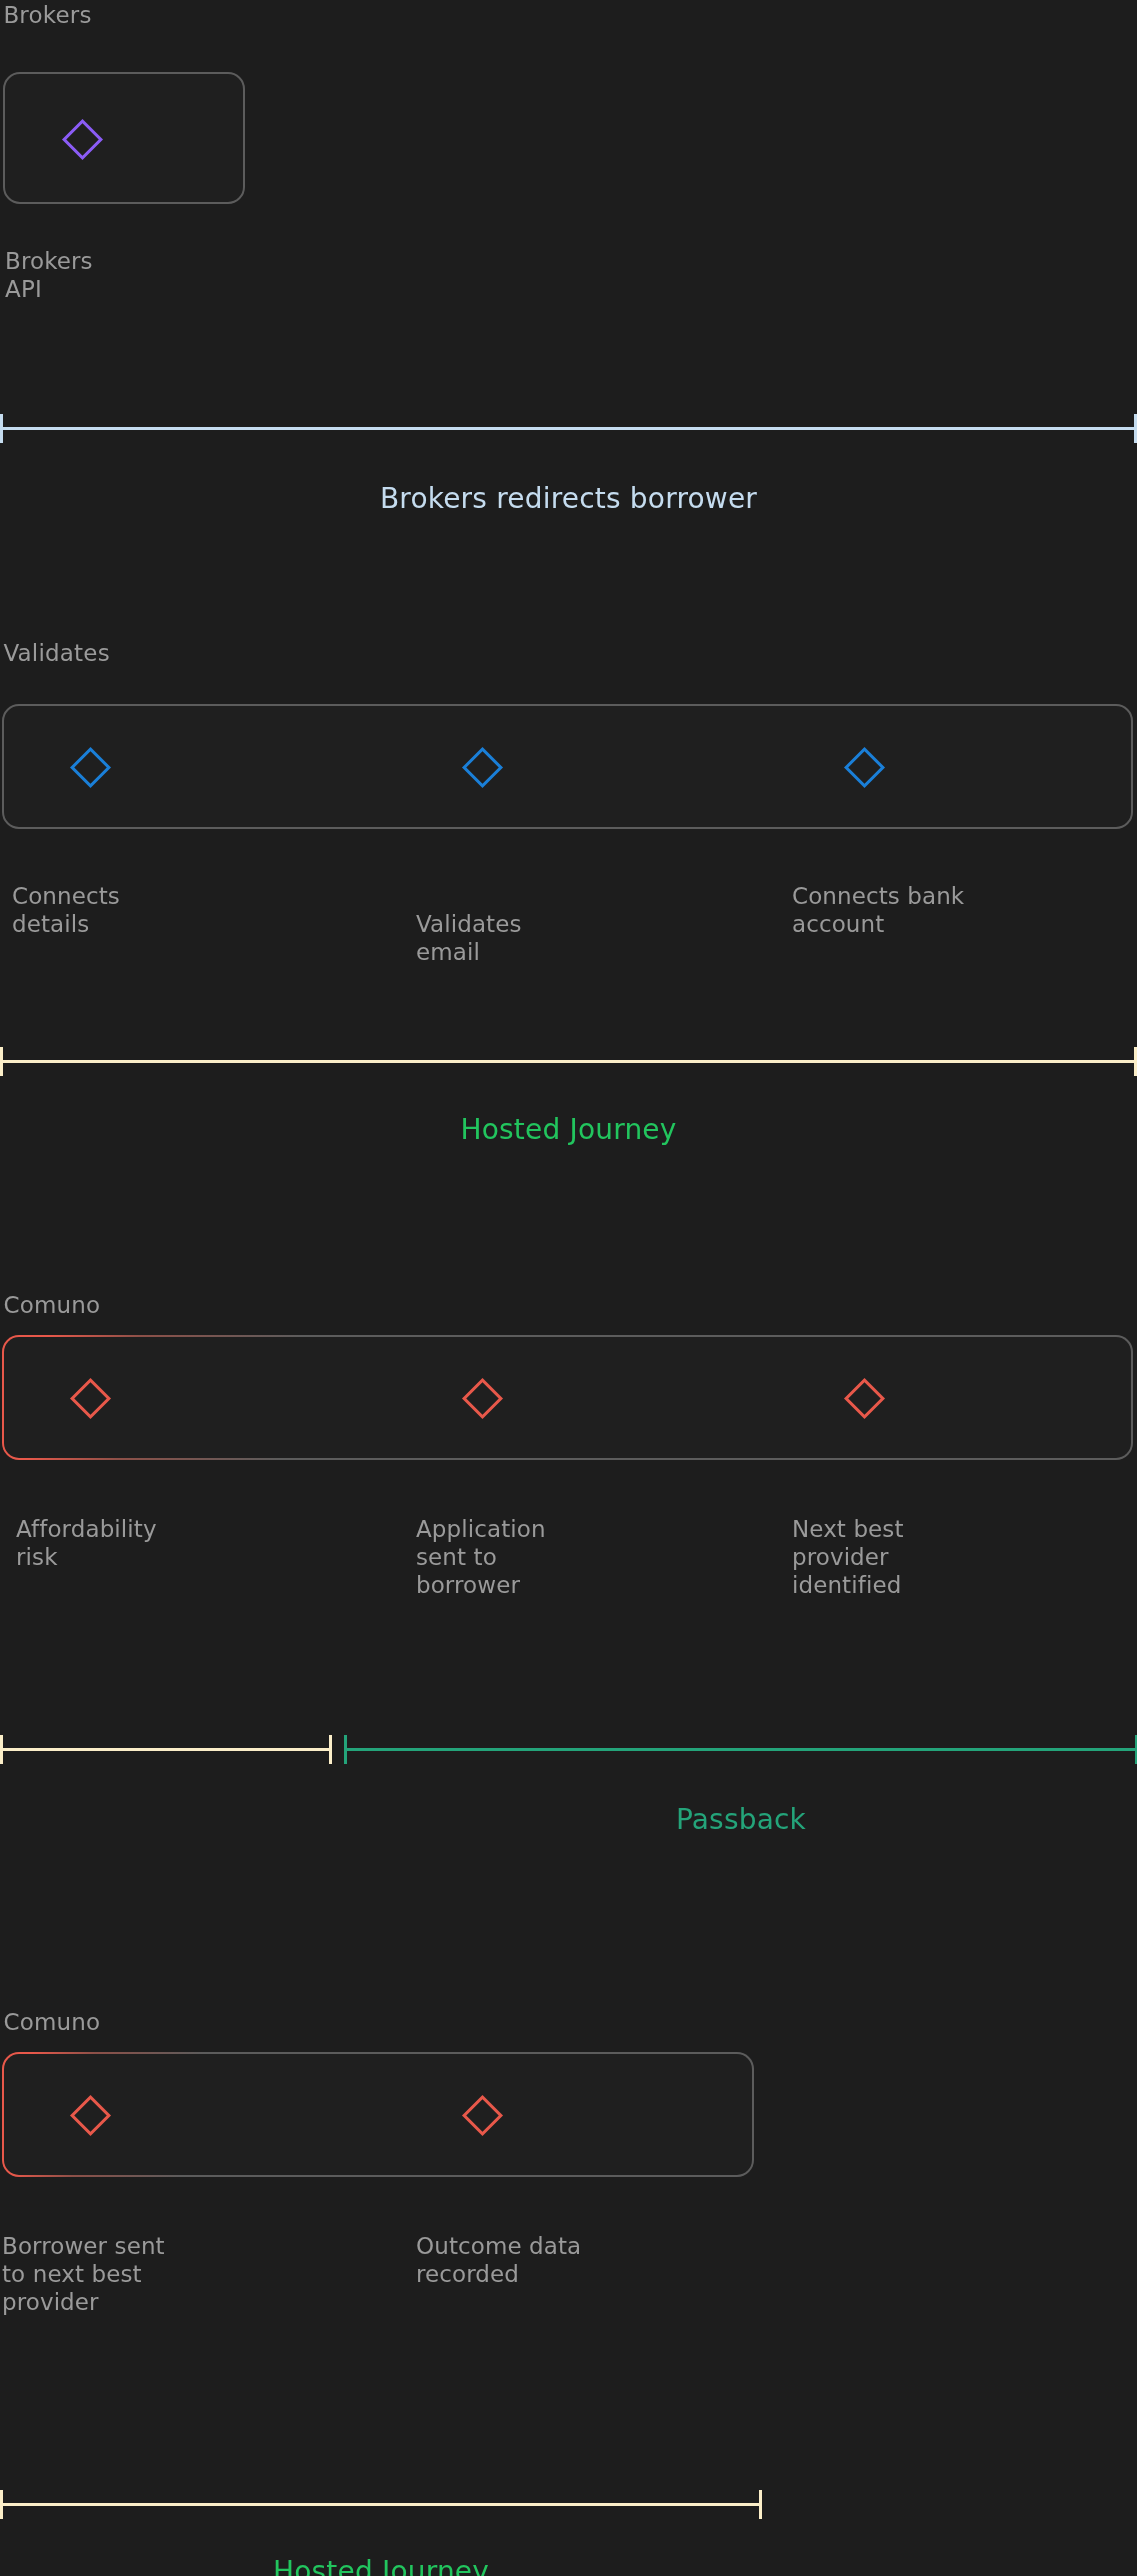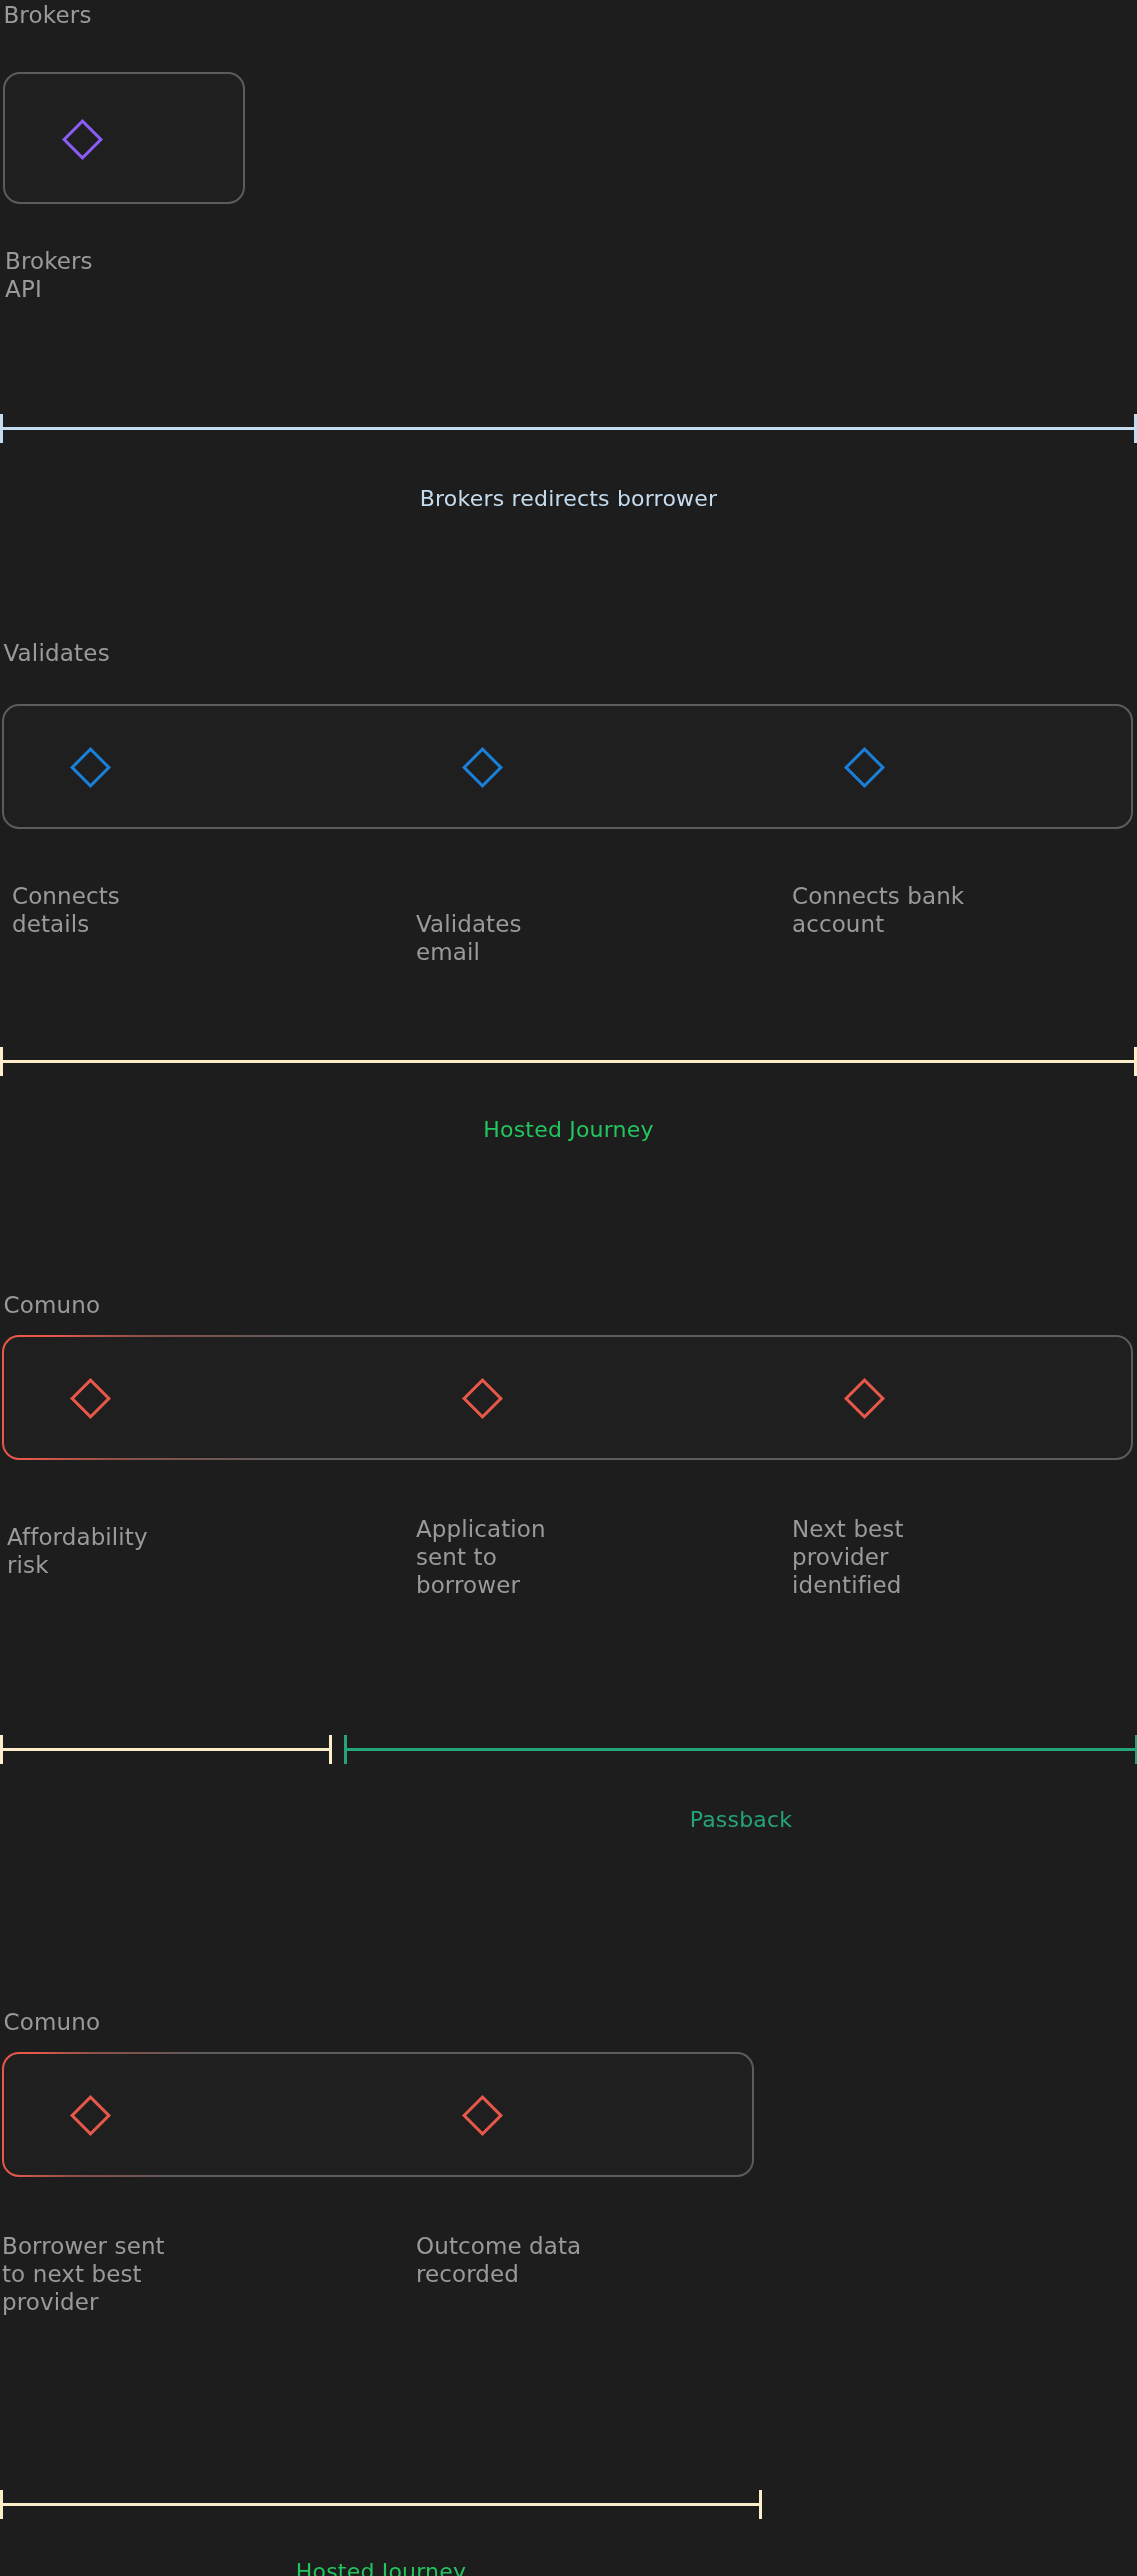--- a/index.html
+++ b/index.html
@@ -72,21 +72,21 @@
   .rail-cap {
     width: 3.4px;
     height: 29px;
     position: absolute;
     top: -12.7px;
   }
   .rail-cap.left  { left: 0; }
   .rail-cap.right { right: 0; }
 
   .rail-label {
-    font-size: 22px;
+    font-size: 28px;
     line-height: 25.4px;
     white-space: nowrap;
     letter-spacing: 0.2px;
   }
 
   .c-blue  { background: #c5dcef; }
   .t-blue  { color: #c5dcef; }
   .c-cream { background: #fbeec8; }
   .t-cream { color: #22c55e; }
   .c-green { background: #24a47a; }
@@ -136,21 +136,21 @@
 <div class="abs rail-label t-cream" style="left:0px; top:1117px; width:1137px; text-align:center;">Hosted Journey</div>
 
 <div class="abs lane-title" style="left:3.4px; top:1293px;">Comuno</div>
 
 <div class="abs lane-box accent" style="left:1.7px; top:1335px; width:1131px; height:125px;">
   <div class="abs diamond coral" style="left:72px;  top:47px;"></div>
   <div class="abs diamond coral" style="left:464px; top:47px;"></div>
   <div class="abs diamond coral" style="left:846px;top:47px;"></div>
 </div>
 
-<div class="abs step-label" style="left:7px;  top:1515px; width:364px;margin-top:8px;">Affordability
+<div class="abs step-label" style="left:16px;  top:1515px; width:364px;">Affordability
 risk</div>
 <div class="abs step-label" style="left:416px; top:1515px; width:364px;">Application
 sent to
 borrower</div>
 <div class="abs step-label" style="left:792px; top:1515px; width:364px;">Next best
 provider
 identified</div>
 
 <div class="abs" style="left:0px; top:1748px; width:332px;">
   <div class="rail c-cream" style="width:100%; position:relative;">

